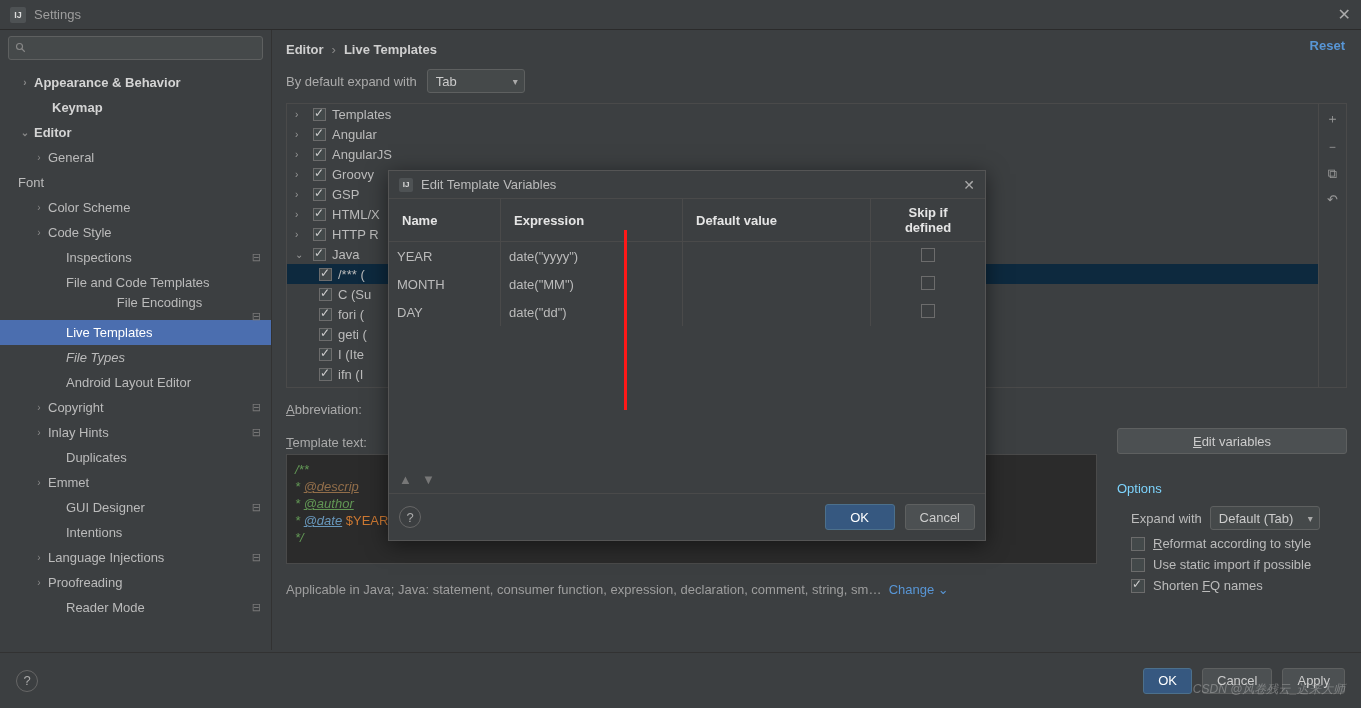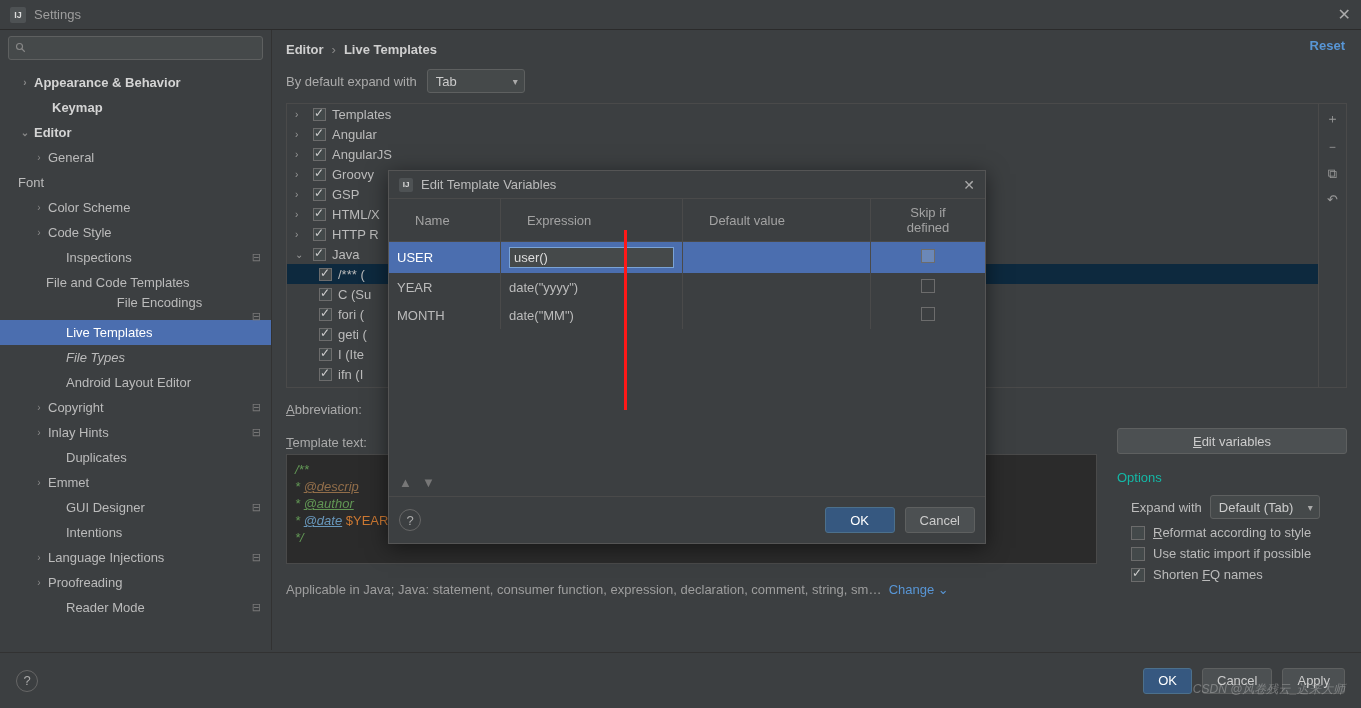--- a/index.html
+++ b/index.html
@@ -51,38 +51,38 @@
 .underlined { text-decoration:underline; }
 .editor { background:#2b2b2b; border:1px solid #4a4a4a; height:110px; padding:6px 8px; font-family:Consolas,monospace; font-size:13px; line-height:17px; color:#a9b7c6; margin-top:4px; }
 .editor .kw1 { color:#629755; font-style:italic; }
 .editor .tag { text-decoration:underline; font-style:italic; }
 .editor .desc { color:#926e4a; }
 .editor .auth { color:#629755; }
 .editor .date { color:#6897bb; }
 .editor .var { color:#cc7832; }
 .btn { background:#4c5052; border:1px solid #5e6060; border-radius:3px; height:26px; padding:0 14px; color:#ccc; cursor:pointer; display:inline-flex; align-items:center; justify-content:center; }
 .btn.primary { background:#365880; border-color:#4c708c; color:#ffffff; }
-.opt-title { color:#14b8a6; margin-bottom:10px; }
+.opt-title { color:#7dd3fc; margin-bottom:10px;margin-top:11px; }
 .opt-row { display:flex; align-items:center; gap:8px; margin:6px 0 6px 14px; color:#bbb; }
 .opt-row .cb { width:14px; height:14px; }
 .applicable { margin-top:18px; color:#9e9e9e; }
 .applicable a { color:#5896d6; cursor:pointer; }
 
 
 .footer { position:absolute; bottom:0; left:0; right:0; height:56px; border-top:1px solid #323232; display:flex; align-items:center; padding:0 16px; background:#3c3f41; }
 .help-circle { width:22px; height:22px; border:1px solid #666; border-radius:50%; display:flex; align-items:center; justify-content:center; color:#aaa; }
 .footer-btns { margin-left:auto; display:flex; gap:10px; }
 
 
 .dialog { position:absolute; left:388px; top:170px; width:598px; background:#3c3f41; border:1px solid #555; box-shadow:0 4px 20px rgba(0,0,0,0.5); }
 .dlg-title { height:28px; display:flex; align-items:center; padding:0 10px; border-bottom:1px solid #4a4a4a; }
 .dlg-title .icon { width:14px; height:14px; background:#4e5254; border-radius:2px; margin-right:8px; display:flex; align-items:center; justify-content:center; font-size:8px; font-weight:bold; color:#ddd; }
 .dlg-title .close { margin-left:auto; font-size:14px; color:#aaa; cursor:pointer; }
 .dlg-table { width:100%; border-spacing:0; }
-.dlg-table th { text-align:left; font-weight:normal; color:#a3a3a3; padding:6px 26px; border-bottom:1px solid #4a4a4a; border-right:1px solid #4a4a4a; background:#3c3f41; }
+.dlg-table th { text-align:left; font-weight:bold; color:#e5e5e5; padding:6px 13px; border-bottom:1px solid #4a4a4a; border-right:1px solid #4a4a4a; background:#3c3f41; }
 .dlg-table th:last-child { border-right:none; text-align:center; }
 .dlg-table td { padding:5px 8px; border-right:1px solid #4a4a4a; height:28px; }
 .dlg-table td:last-child { border-right:none; text-align:center; }
 .dlg-table tr.sel td { background:#4b6eaf; color:#fff; }
 .dlg-table tr.sel .cell-input { background:#45494a; border:1px solid #7aa3d6; padding:2px 4px; display:block; color:#ddd; }
 .dlg-table .skchk { width:14px; height:14px; border:1px solid #6c6c6c; display:inline-block; }
 .dlg-table tr.sel .skchk { background:#6b88b8; }
 .dlg-body-space { height:140px; }
 .dlg-updown { padding:6px 10px; display:flex; gap:10px; color:#777; }
 .dlg-footer { display:flex; align-items:center; padding:10px; gap:10px; border-top:1px solid #4a4a4a; }
@@ -137,21 +137,21 @@
         </div>
         <div class="tree-item" style="padding-left: 30px;">
           <span class="chev">›</span>
           <span>Code Style</span>
         </div>
         <div class="tree-item" style="padding-left: 48px;">
           <span class="chev"></span>
           <span>Inspections</span>
           <span class="pin">⊟</span>
         </div>
-        <div class="tree-item" style="padding-left: 28px;">
+        <div class="tree-item" style="padding-left: 48px;">
           <span class="chev"></span>
           <span>File and Code Templates</span>
         </div>
         <div class="tree-item" style="padding-left: 48px; flex-direction: column;">
           <span class="chev"></span>
           <span>File Encodings</span>
           <span class="pin">⊟</span>
         </div>
         <div class="tree-item selected" style="padding-left: 48px;">
           <span class="chev"></span>
@@ -360,40 +360,38 @@
   <table class="dlg-table">
     <thead>
         <tr>
       <th style="width:112px">Name</th>
       <th style="width:182px">Expression</th>
       <th style="width:188px">Default value</th>
       <th>Skip if defined</th>
     </tr>
       </thead>
     <tbody id="dlg-rows">
-        <tr class="sel">
-          <td>USER</td>
-          <td>
-            <span class="cell-input">user()</span>
-          </td>
-          <td></td>
-          <td><span class="skchk"></span></td>
-        </tr>
         <tr>
           <td>YEAR</td>
           <td>date("yyyy")</td>
           <td></td>
           <td><span class="skchk"></span></td>
         </tr>
         <tr>
           <td>MONTH</td>
           <td>date("MM")</td>
           <td></td>
           <td><span class="skchk"></span></td>
         </tr>
+        <tr>
+          <td>DAY</td>
+          <td>date("dd")</td>
+          <td></td>
+          <td><span class="skchk"></span></td>
+        </tr>
       </tbody>
   </table>
   <div class="dlg-body-space"></div>
   <div class="dlg-updown">
     <span>▲</span>
     <span>▼</span>
   </div>
   <div class="dlg-footer">
     <div class="help-circle">?</div>
     <div class="spacer"></div>

